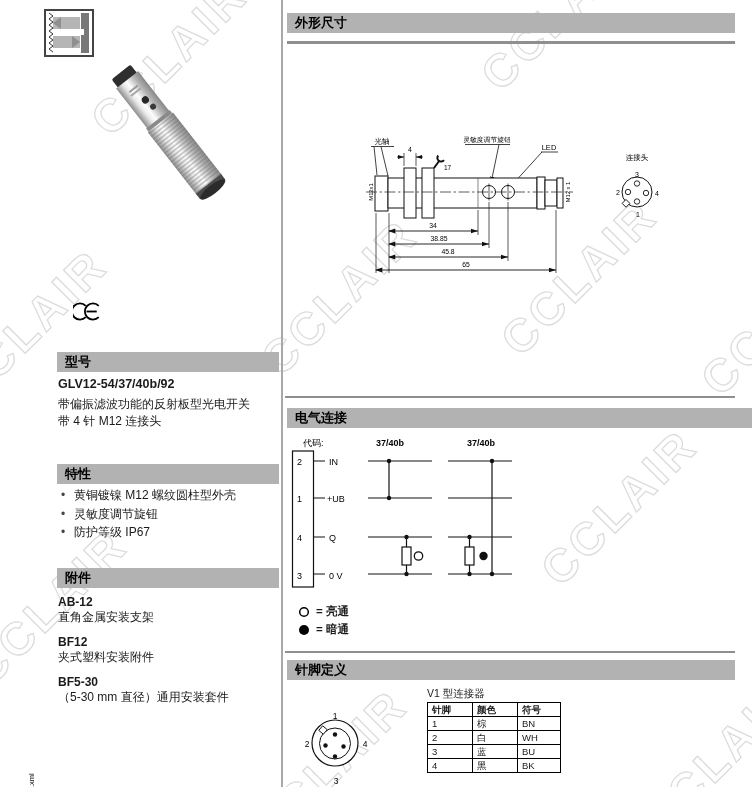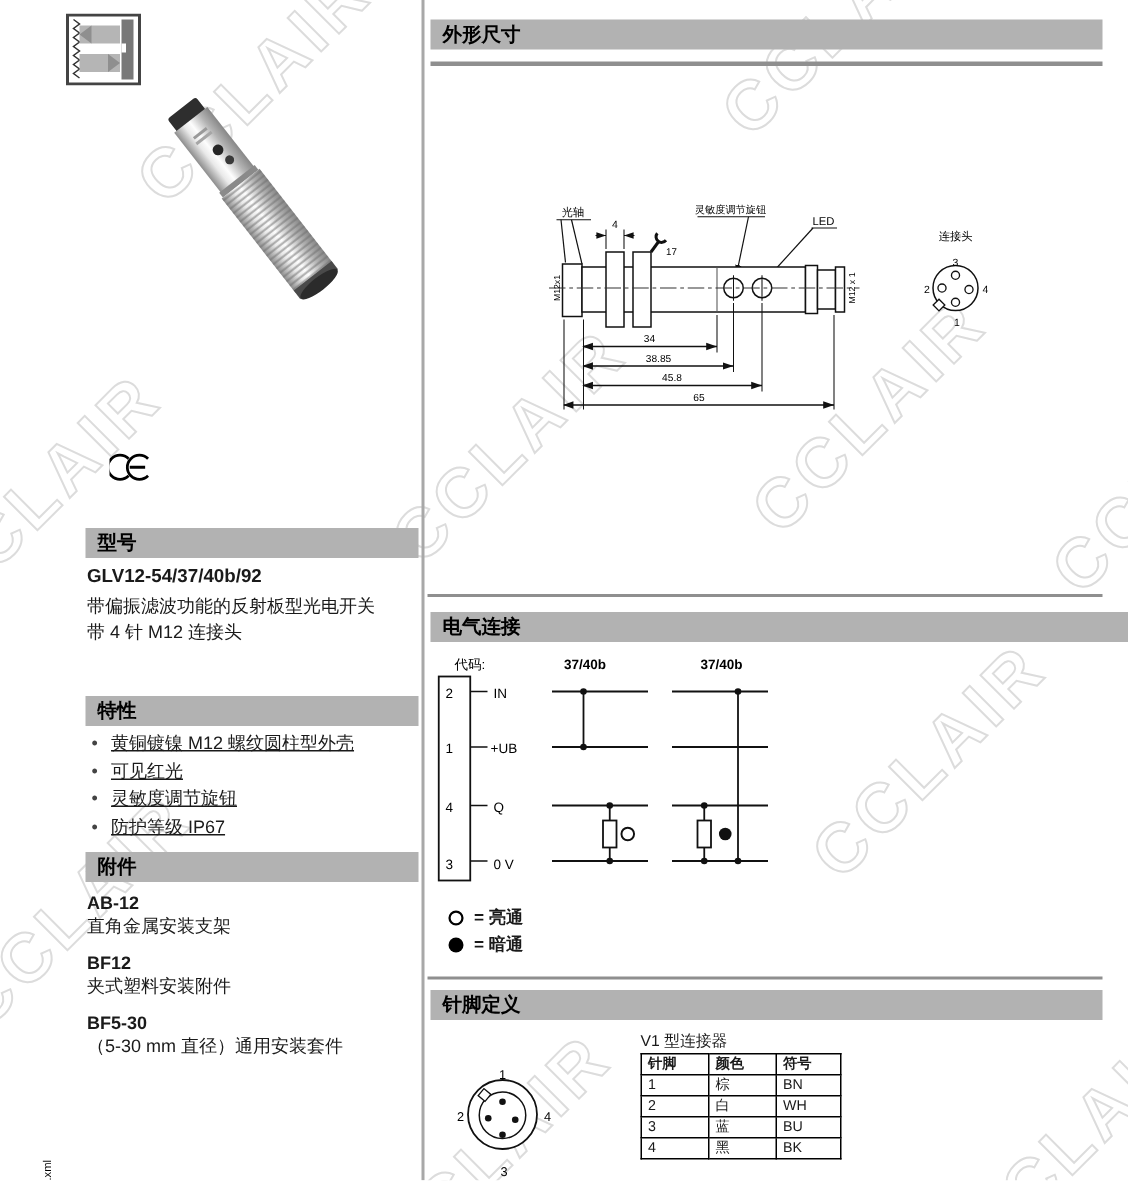--- a/index.html
+++ b/index.html
@@ -13,21 +13,21 @@
   @supports not (-webkit-text-stroke: 1px #000){ .wm{color:#e8e8e8;} }
   
   .bar{position:absolute;background:#b2b2b2;color:#000;font-weight:bold;font-size:13px;
        line-height:20px;height:20px;padding-left:8px;box-sizing:border-box;}
   .hline{position:absolute;background:#8f8f8f;}
   .vdivider{position:absolute;background:#a8a8a8;}
   
   .model-name{position:absolute;font-size:12.5px;font-weight:bold;}
   .desc{position:absolute;font-size:12px;line-height:17px;}
   .feat-list{position:absolute;margin:0;padding:0;list-style:none;font-size:12px;}
-  .feat-list li{position:relative;padding-left:16px;margin-bottom:5.5px;line-height:13px;text-decoration:underline;}
+  .feat-list li{position:relative;padding-left:16px;margin-bottom:5.5px;line-height:13px;}
   .feat-list li::before{content:"•";position:absolute;left:3px;top:0;color:#444;}
   .acc{position:absolute;font-size:12px;}
   .acc .acc-name{font-weight:bold;margin-top:10px;line-height:15px;}
   .acc .acc-desc{line-height:15px;}
   
   .legend-row{position:absolute;display:flex;align-items:center;font-size:11.5px;font-weight:bold;}
   .legend-row svg{margin-right:6px;}
   
   .pin-table{position:absolute;border-collapse:collapse;font-size:9.5px;}
   .pin-table td,.pin-table th{border:1px solid #000;height:13px;padding:0 4px;
@@ -104,21 +104,20 @@
   </svg>
 
   <div class="bar" style="left:57px;top:352px;width:222px">型号</div>
   <div class="model-name" style="left:58px;top:377px">GLV12-54/37/40b/92</div>
   <div class="desc" style="left:58px;top:396px">带偏振滤波功能的反射板型光电开关</div>
   <div class="desc" style="left:58px;top:413px">带 4 针 M12 连接头</div>
 
   <div class="bar" style="left:57px;top:464px;width:222px">特性</div>
   <ul class="feat-list" style="left:58px;top:489px;width:218px">
     <li>黄铜镀镍 M12 螺纹圆柱型外壳</li>
-    <li>可见红光</li>
     <li>灵敏度调节旋钮</li>
     <li>防护等级 IP67</li>
   </ul>
 
   <div class="bar" style="left:57px;top:568px;width:222px">附件</div>
   <div class="acc" style="left:58px;top:585px;width:220px">
     <div class="acc-name">AB-12</div>
     <div class="acc-desc">直角金属安装支架</div>
     <div class="acc-name">BF12</div>
     <div class="acc-desc">夹式塑料安装附件</div>

